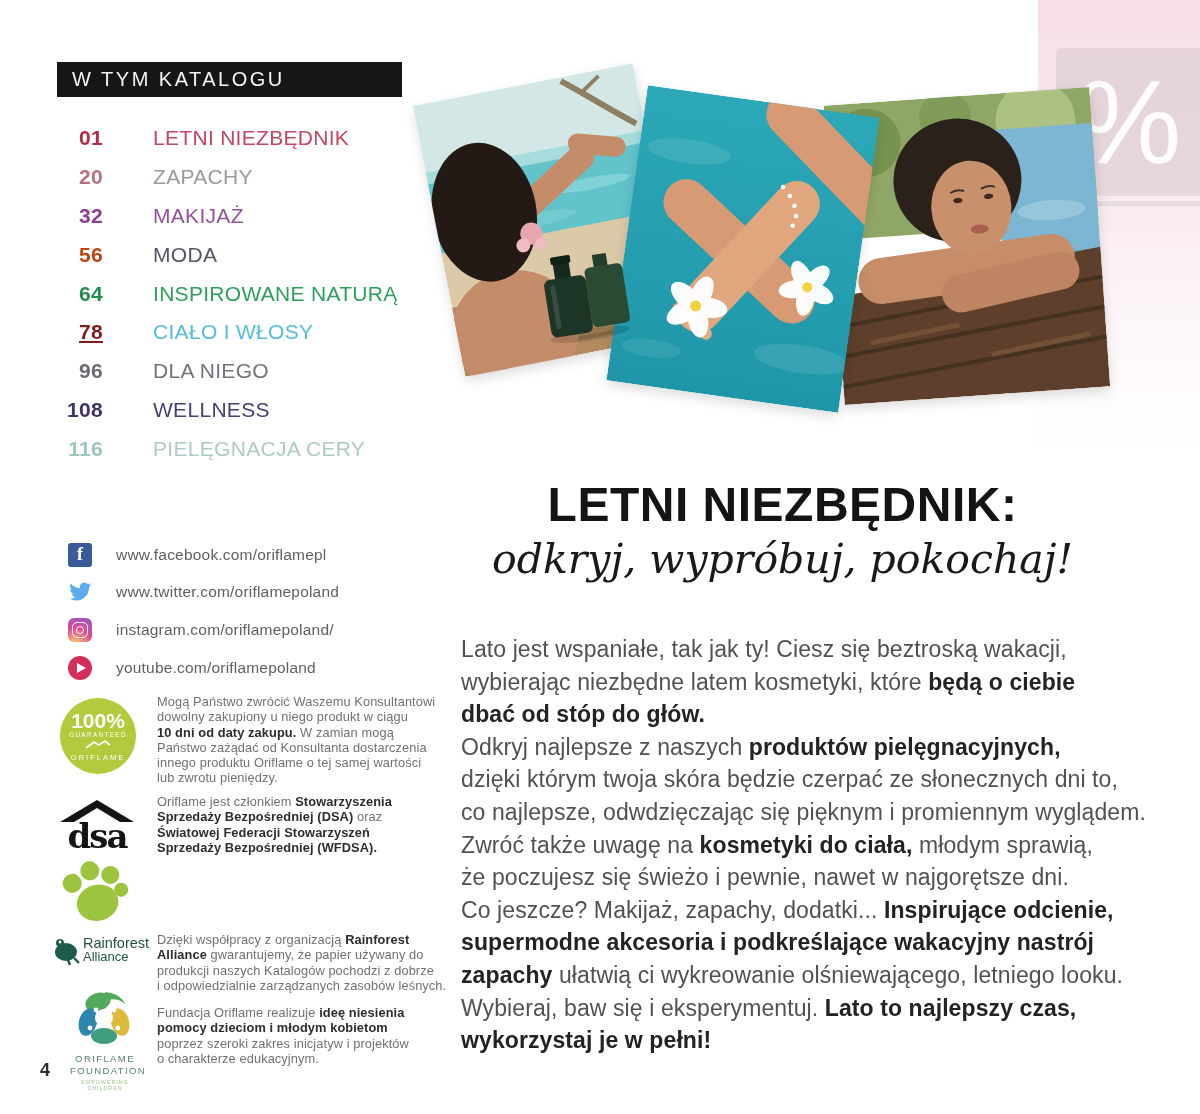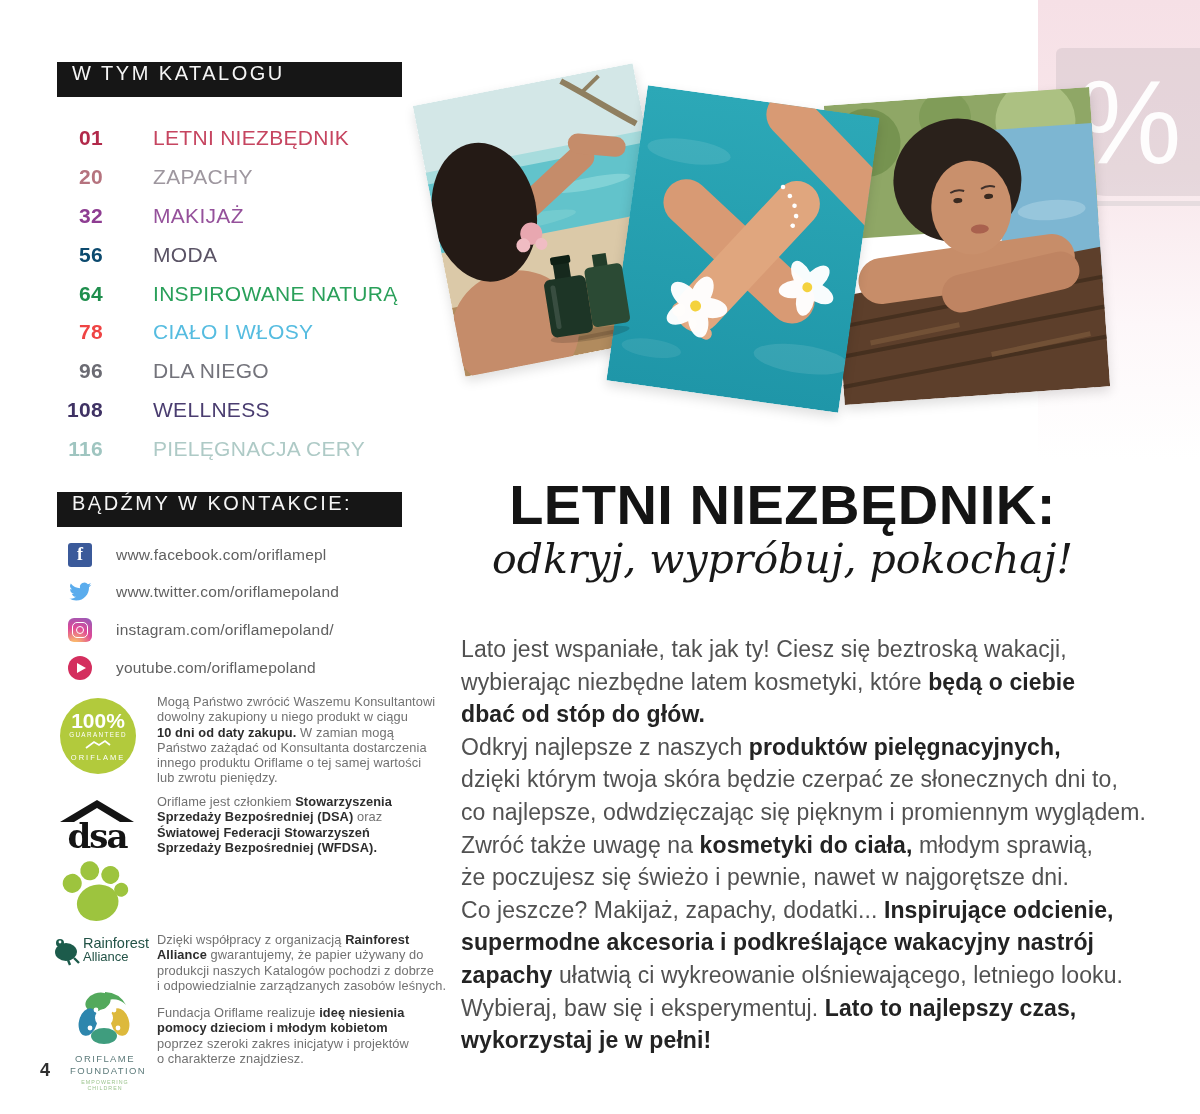--- a/index.html
+++ b/index.html
@@ -10,21 +10,21 @@
   #pink-band{position:absolute;right:0;top:0;width:162px;height:560px;
     background:linear-gradient(180deg,#f6e0e6 0%,#f8e7eb 30%,rgba(252,243,246,.65) 58%,rgba(255,255,255,0) 82%);}
   #percent-badge{position:absolute;left:1056px;top:48px;width:146px;height:148px;
     background:rgba(193,179,186,.32);border-radius:6px 0 0 52px;
     display:flex;align-items:center;justify-content:center;}
   #percent-badge .pct{font-size:118px;font-weight:300;color:rgba(255,255,255,.95);line-height:1;}
   #badge-line{position:absolute;left:1056px;top:201px;width:146px;height:5px;background:#e6dcdf;}
 
   
   .bar{position:absolute;left:57px;width:345px;height:35px;background:#161616;color:#f5f5f5;
-       display:flex;align-items:flex-start;padding-left:15px;box-sizing:border-box;
+       display:flex;align-items:center;padding-left:15px;box-sizing:border-box;
        font-size:20px;font-weight:300;letter-spacing:2.5px;}
   #bar-katalog{top:62px;}
   #bar-kontakt{top:492px;}
 
   #toc-list{position:absolute;left:57px;top:119px;width:345px;}
   .toc-row{display:flex;align-items:center;height:38.8px;font-size:21px;letter-spacing:.3px;cursor:pointer;}
   .toc-num{width:46px;text-align:right;font-weight:700;margin-right:11px;flex:none;}
   .toc-label{font-weight:400;white-space:nowrap;margin-left:39px;}
 
   #social-list{position:absolute;left:68px;top:536px;width:334px;}
@@ -69,21 +69,21 @@
   
   .photo{position:absolute;box-shadow:0 5px 12px rgba(0,0,0,.13);overflow:hidden;}
   .photo svg{display:block;}
   #photo-1{left:437px;top:82px;width:224px;height:276px;transform:rotate(-11deg);z-index:1;}
   #photo-2{left:626px;top:100px;width:234px;height:298px;transform:rotate(8deg);z-index:2;}
   #photo-3{left:834px;top:96px;width:266px;height:300px;transform:rotate(-4deg);z-index:1;}
   #bottles{position:absolute;left:536px;top:248px;width:106px;height:94px;transform:rotate(-9deg);z-index:3;}
 
   
   #main-title{position:absolute;left:455px;top:479px;width:655px;text-align:center;
-     font-size:56px;font-weight:800;letter-spacing:.5px;color:#141414;line-height:52px;}
+     font-size:48px;font-weight:800;letter-spacing:.5px;color:#141414;line-height:52px;}
   #main-subtitle{position:absolute;left:455px;top:533px;width:655px;text-align:center;
      font-family:"DejaVu Serif",serif;font-style:italic;font-size:41px;color:#191919;line-height:52px;}
   #body-text{position:absolute;left:461px;top:633px;width:670px;
      font-size:23px;line-height:32.6px;color:#515151;letter-spacing:.1px;}
   #body-text strong{color:#232323;font-weight:700;}
 </style>
 </head>
 <body>
 
 <div class="page">
@@ -212,48 +212,45 @@
       </div>
       <div class="toc-row">
         <span class="toc-num" style="color: rgb(181, 115, 126);">20</span>
         <span class="toc-label" style="color: rgb(158, 151, 159);">ZAPACHY</span>
       </div>
       <div class="toc-row">
         <span class="toc-num" style="color: rgb(142, 61, 146);">32</span>
         <span class="toc-label" style="color: rgb(149, 81, 155);">MAKIJAŻ</span>
       </div>
       <div class="toc-row">
-        <span class="toc-num" style="color: #0c4a6e;">56</span>
+        <span class="toc-num" style="color: #c2410c;">56</span>
         <span class="toc-label" style="color: rgb(90, 83, 101);">MODA</span>
       </div>
       <div class="toc-row">
         <span class="toc-num" style="color: rgb(31, 142, 77);">64</span>
         <span class="toc-label" style="color: rgb(42, 160, 90);">INSPIROWANE NATURĄ</span>
       </div>
       <div class="toc-row">
-        <span class="toc-num" style="color: #ef4444;">78</span>
+        <span class="toc-num" style="color: #7f1d1d; text-decoration: underline;">78</span>
         <span class="toc-label" style="color: rgb(85, 188, 224);">CIAŁO I WŁOSY</span>
       </div>
       <div class="toc-row">
         <span class="toc-num" style="color: rgb(107, 107, 115);">96</span>
         <span class="toc-label" style="color: rgb(115, 115, 123);">DLA NIEGO</span>
       </div>
       <div class="toc-row">
         <span class="toc-num" style="color: rgb(63, 50, 100);">108</span>
         <span class="toc-label" style="color: rgb(74, 61, 112);">WELLNESS</span>
       </div>
       <div class="toc-row">
         <span class="toc-num" style="color: rgb(159, 197, 192);">116</span>
         <span class="toc-label" style="color: rgb(174, 202, 198);">PIELĘGNACJA CERY</span>
       </div>
     </div>
 
-  <div class="bar" id="bar-kontakt">
-    <span>BĄDŹMY W KONTAKCIE:</span>
-  </div>
 
   <div id="social-list">
     <div class="social-row">
       <span class="social-icon icon-fb">f</span>
       <span class="social-label">www.facebook.com/oriflamepl</span>
     </div>
     <div class="social-row">
       <span class="social-icon">
         <svg width="24" height="24" viewBox="0 0 24 24">
             <path fill="#5aaced" d="M23.4 4.8c-.8.4-1.7.7-2.6.8a4.6 4.6 0 0 0 2-2.5c-.9.5-1.9.9-2.9 1.1a4.5 4.5 0 0 0-7.8 4.1A12.8 12.8 0 0 1 2.8 3.6a4.5 4.5 0 0 0 1.4 6 4.4 4.4 0 0 1-2-.5v.1a4.5 4.5 0 0 0 3.6 4.4 4.6 4.6 0 0 1-2 .1 4.5 4.5 0 0 0 4.2 3.1A9 9 0 0 1 1.3 18.6a12.7 12.7 0 0 0 6.9 2c8.3 0 12.8-6.9 12.8-12.8v-.6c.9-.6 1.6-1.4 2.4-2.4z"></path>
@@ -351,21 +348,21 @@
   <div class="info-text" id="info-text-4">
       <div class="rline"><span>Dzięki współpracy z organizacją </span><strong>Rainforest</strong></div>
       <div class="rline"><strong>Alliance</strong><span> gwarantujemy, że papier używany do</span></div>
       <div class="rline"><span>produkcji naszych Katalogów pochodzi z dobrze</span></div>
       <div class="rline"><span>i odpowiedzialnie zarządzanych zasobów leśnych.</span></div>
     </div>
   <div class="info-text" id="info-text-5">
       <div class="rline"><span>Fundacja Oriflame realizuje </span><strong>ideę niesienia</strong></div>
       <div class="rline"><strong>pomocy dzieciom i młodym kobietom</strong></div>
       <div class="rline"><span>poprzez szeroki zakres inicjatyw i projektów</span></div>
-      <div class="rline"><span>o charakterze znajdziesz.</span></div>
+      <div class="rline"><span>o charakterze edukacyjnym.</span></div>
     </div>
 
   <div id="page-num">4</div>
 
   <h1 id="main-title" style="margin:0;">LETNI NIEZBĘDNIK:</h1>
   <div id="main-subtitle">odkryj, wypróbuj, pokochaj!</div>
   <div id="body-text">
       <div class="rline"><span>Lato jest wspaniałe, tak jak ty! Ciesz się beztroską wakacji,</span></div>
       <div class="rline"><span>wybierając niezbędne latem kosmetyki, które </span><strong>będą o ciebie</strong></div>
       <div class="rline"><strong>dbać od stóp do głów.</strong></div>

